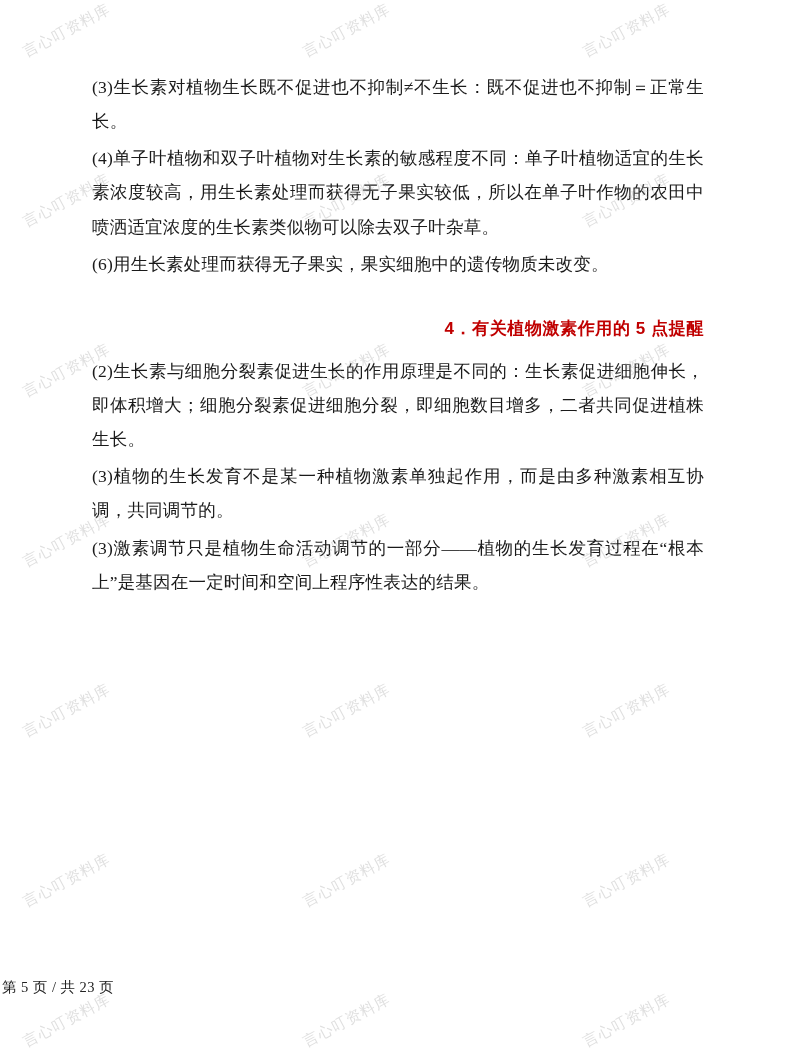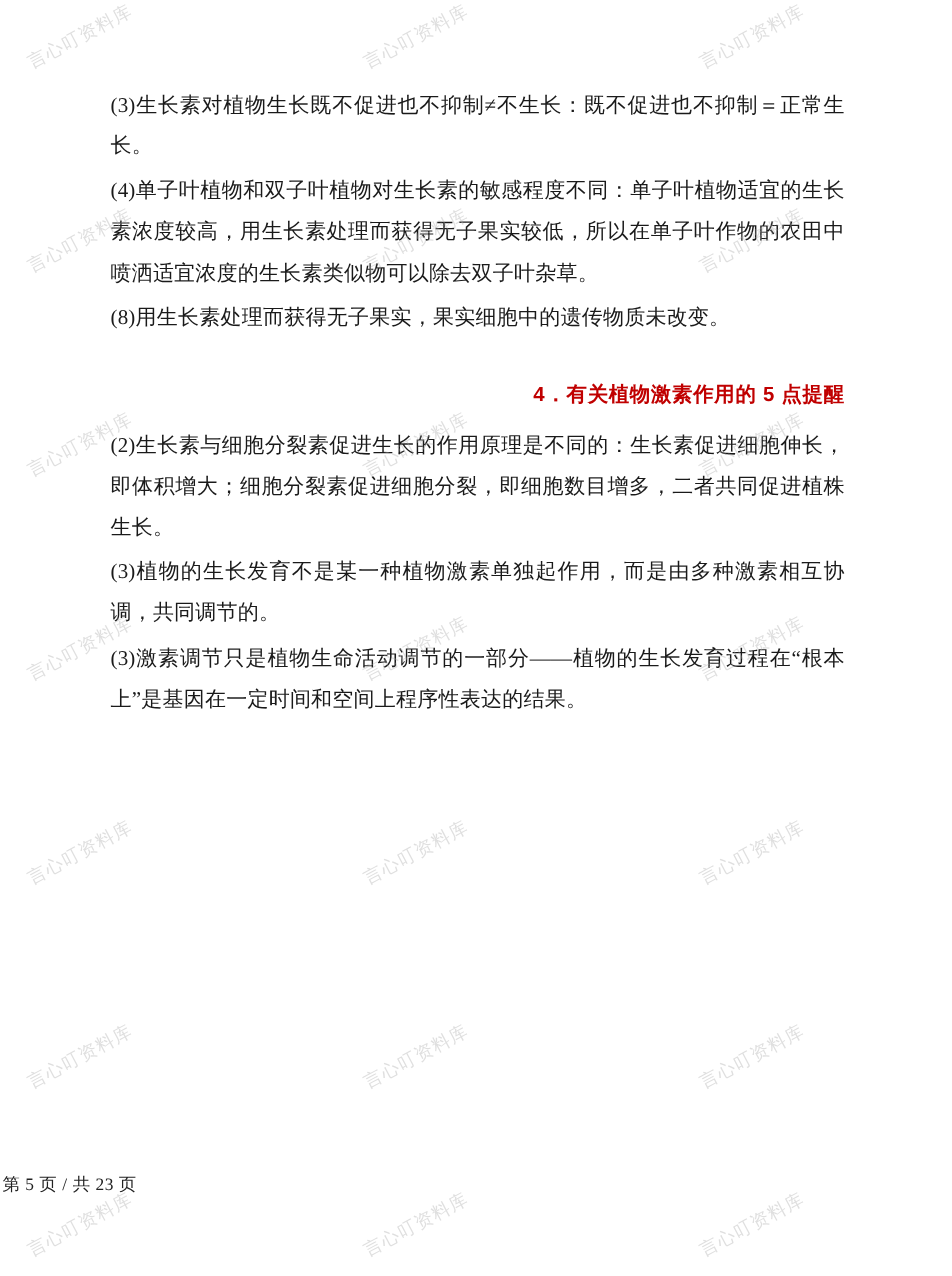--- a/index.html
+++ b/index.html
@@ -88,21 +88,21 @@
 </style>
 </head>
 <body>
 
 <div id="page">
   <div id="doc-body">
 
     <div id="group-top">
         <div class="para"><span>(3)生长素对植物生长既不促进也不抑制≠不生长：既不促进也不抑制＝正常生长。</span></div>
         <div class="para"><span>(4)单子叶植物和双子叶植物对生长素的敏感程度不同：单子叶植物适宜的生长素浓度</span><span class="u">较高</span><span>，用生长素处理而获得无子果实</span><span class="u">较低</span><span>，所以在单子叶作物的农田中喷洒适宜浓度的生长素类似物可以除去双子叶杂草。</span></div>
-        <div class="para"><span>(8)用生长素处理而获得无子果实，果实细胞中的</span><span class="u">遗传物质</span><span>未改变。</span></div>
+        <div class="para"><span>(6)用生长素处理而获得无子果实，果实细胞中的</span><span class="u">遗传物质</span><span>未改变。</span></div>
       </div>
 
     <div class="section-head">4．有关植物激素作用的 5 点提醒</div>
 
     <div id="group-bottom">
         <div class="para"><span>(2)生长素与细胞分裂素促进生长的作用原理是不同的：生长素促进细胞伸长，即</span><span class="u">体积增大</span><span>；细胞分裂素促进细胞分裂，即细胞</span><span class="u">数目增多</span><span>，二者共同促进植株生长。</span></div>
         <div class="para"><span>(3)植物的生长发育不是某一种植物激素单独起作用，而是由</span><span class="u">多种激素</span><span>相互协调，共同调节的。</span></div>
         <div class="para"><span>(3)激素调节只是植物生命活动调节的一部分——植物的生长发育过程在“根本上”是基因在一定时间和空间上</span><span class="u">程序性表达</span><span>的结果。</span></div>
       </div>
 

